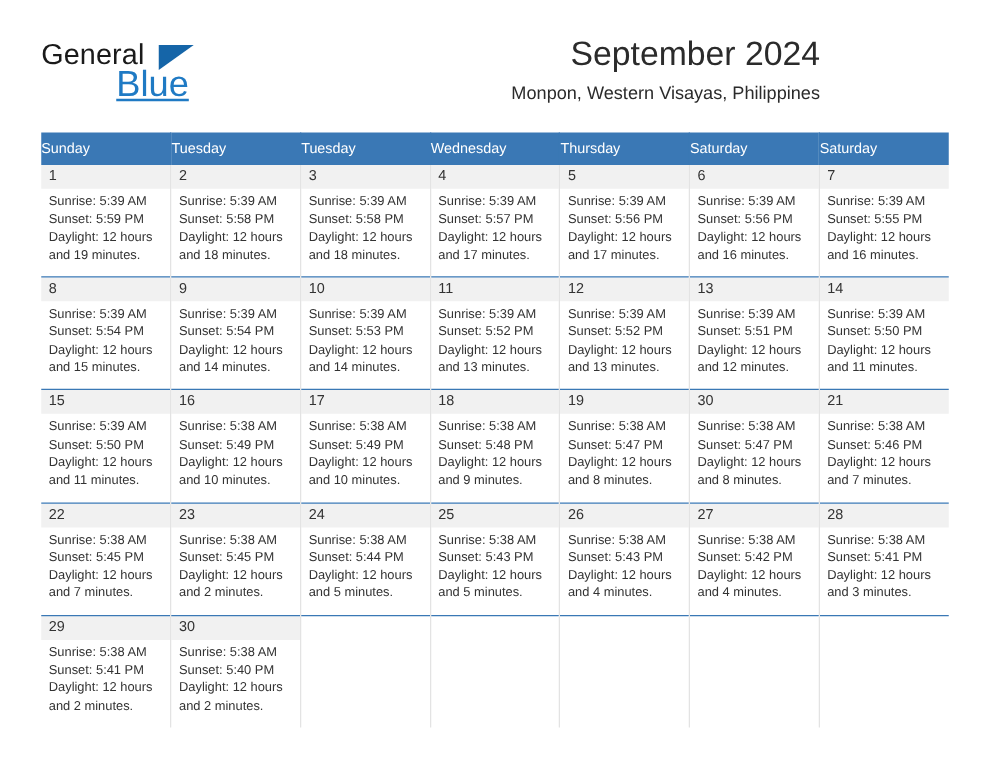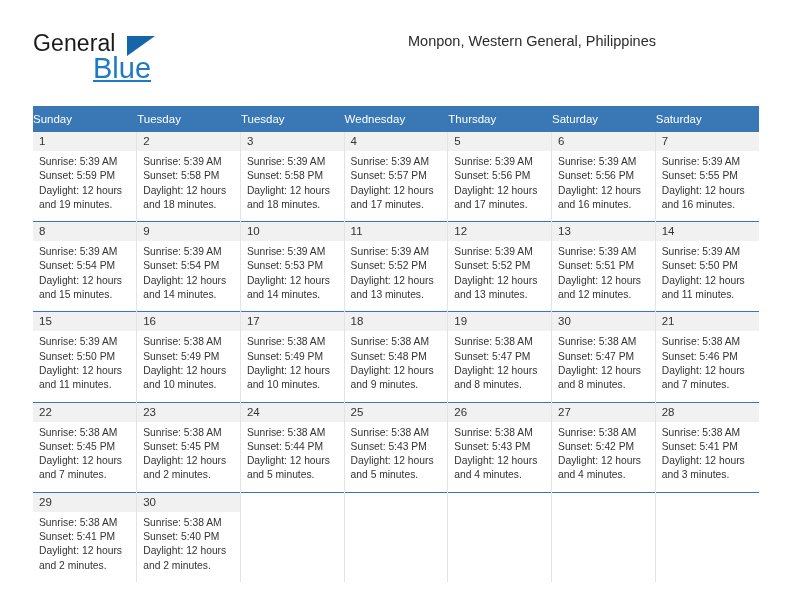--- a/index.html
+++ b/index.html
@@ -141,21 +141,22 @@
 
   <div class="top">
 
     <div class="logo">
       <span class="logo-general">General</span>
       <span class="logo-tri"></span>
       <span class="logo-blue">Blue</span>
     </div>
 
     <div class="titles">
-      <div class="cal-sub">Monpon, Western General, Philippines</div>
+      <div class="cal-title">September 2024</div>
+      <div class="cal-sub">Monpon, Western Visayas, Philippines</div>
     </div>
 
   </div>
 
   <table class="cal">
     <thead>
       <tr id="hdr-row">
           <th>Sunday</th>
           <th>Tuesday</th>
           <th>Tuesday</th>

